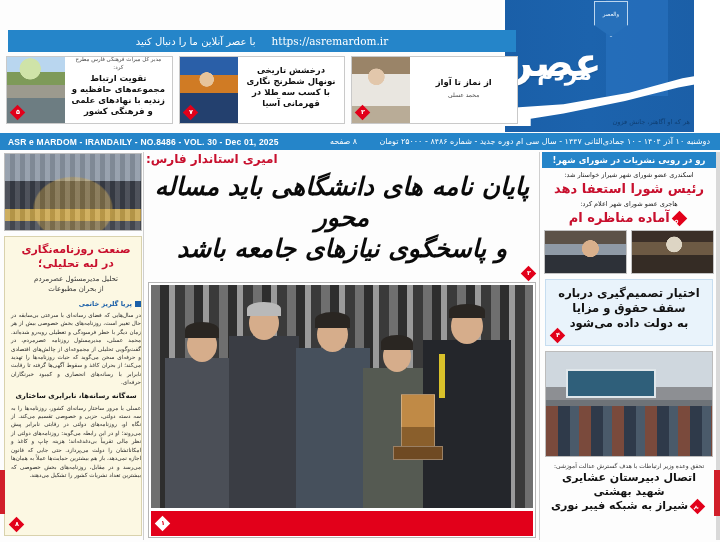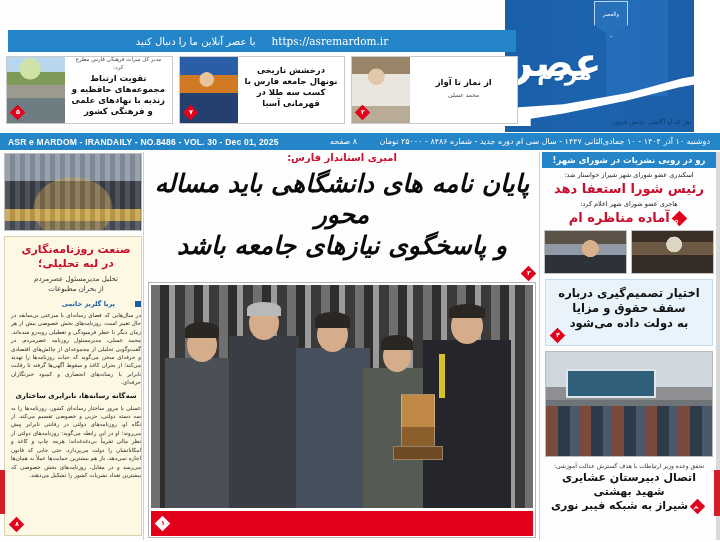--- a/index.html
+++ b/index.html
@@ -303,21 +303,21 @@
     line-height: 10px;
     margin-top: 3px;
   }
   .opinion-byline {
     margin-top: 6px;
     font-size: 6.5px;
     color: #1a5fa8;
     font-weight: bold;
     display: flex;
     align-items: center;
-    gap: 20px;
+    gap: 3px;
   }
   .byline-mark {
     width: 6px; height: 6px;
     background: #1a5fa8;
     flex: none;
   }
   .opinion-body {
     margin-top: 3px;
     font-size: 5.6px;
     line-height: 8.4px;
@@ -329,23 +329,23 @@
     font-size: 7px;
     font-weight: bold;
     color: #111111;
     text-align: center;
     line-height: 10px;
   }
   .opinion-box .pagenum { left: 6px; bottom: 5px; }
 
   
   .kicker-red {
-    text-align: center;
+    text-align: left;
     color: #c8102e;
-    font-size: 10px;
+    font-size: 12px;
     font-weight: bold;
     direction: rtl;
   }
   .lead-head {
     text-align: center;
     direction: rtl;
     font-size: 25px;
     font-weight: bold;
     color: #0a0a0a;
     line-height: 31px;
@@ -585,21 +585,21 @@
         <div class="teaser-byline">محمد عسلی</div>
       </div>
       <div class="pagenum">
         <span>۲</span>
       </div>
     </div>
 
     <div class="teaser">
       <div class="teaser-photo ph-chess"></div>
       <div class="teaser-text">
-        <div class="teaser-title">درخشش تاریخی نونهال جامعه فارس با کسب سه طلا در قهرمانی آسیا</div>
+        <div class="teaser-title">درخشش تاریخی نونهال شطرنج نگاری با کسب سه طلا در قهرمانی آسیا</div>
       </div>
       <div class="pagenum">
         <span>۷</span>
       </div>
     </div>
 
     <div class="teaser">
       <div class="teaser-photo ph-hafezieh"></div>
       <div class="teaser-text">
         <div class="teaser-kicker">مدیر کل میراث فرهنگی فارس مطرح کرد:</div>

